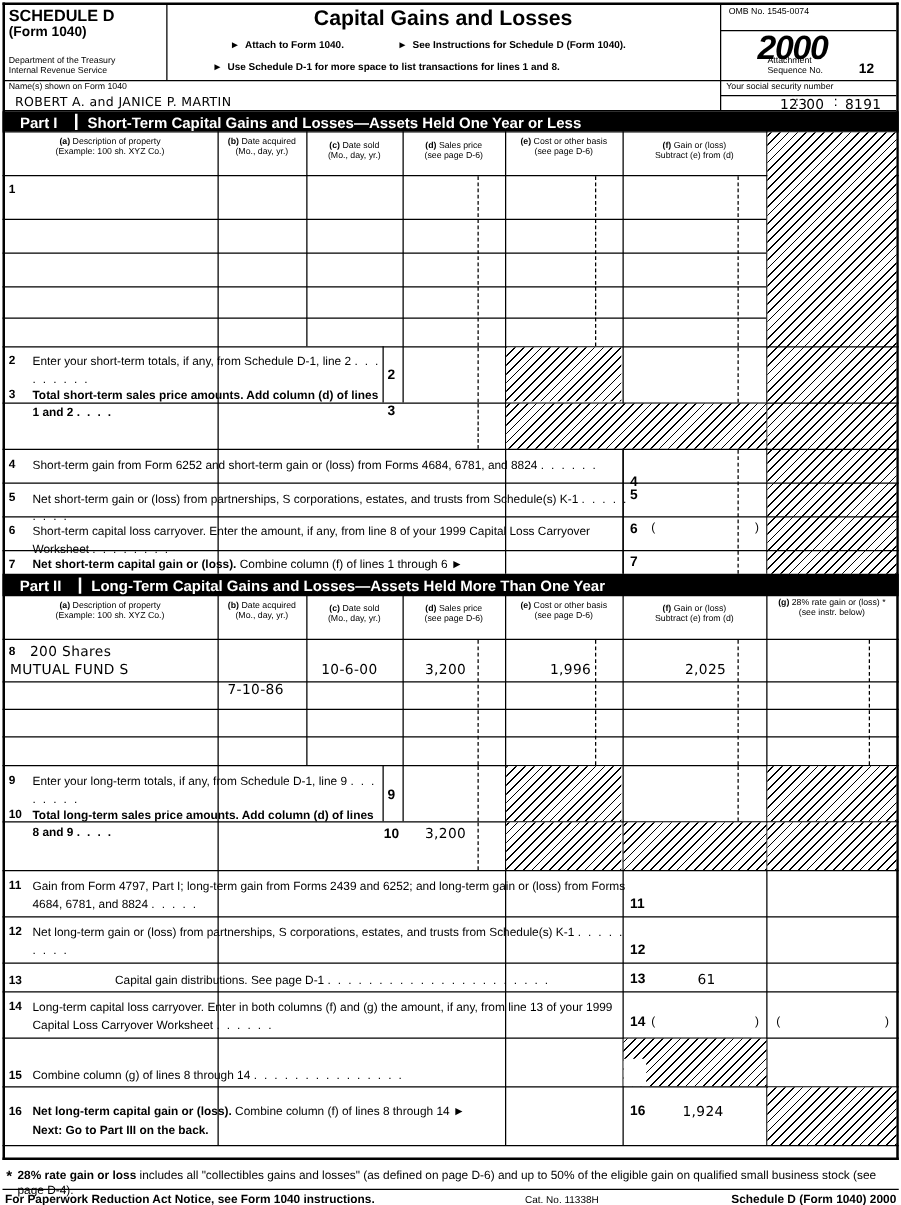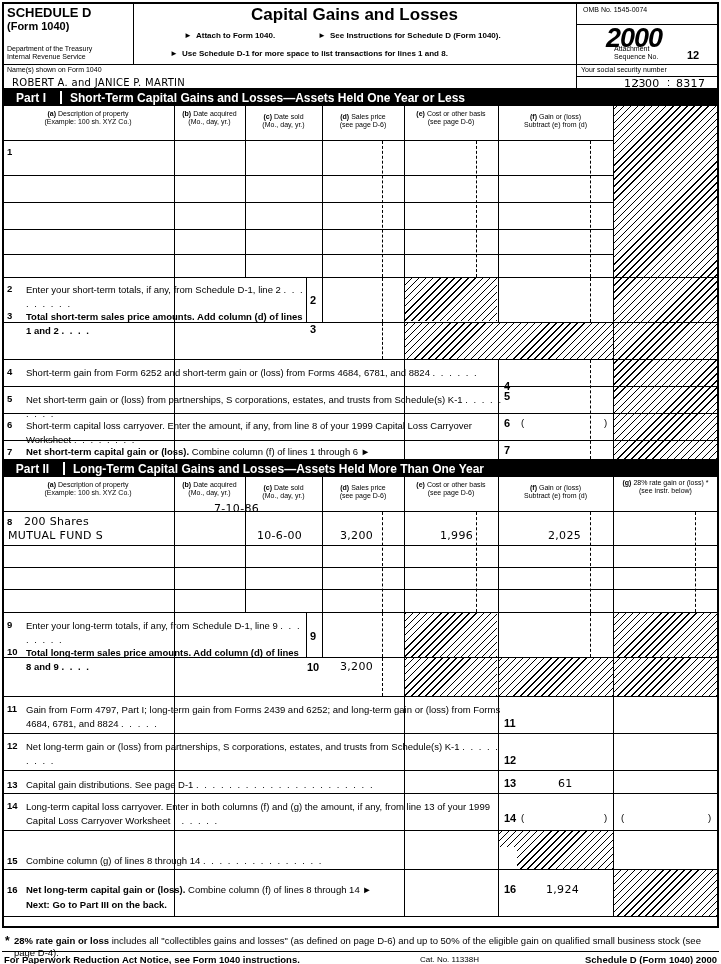--- a/index.html
+++ b/index.html
@@ -107,21 +107,21 @@
   <div class="abs tiny" style="left:614px; top:53px;">Sequence No.</div>
   <div class="abs b" style="left:687px; top:49px; font-size:11px;">12</div>
 
   <div class="abs tiny" style="left:7px; top:66px;">Name(s) shown on Form 1040</div>
   <div class="abs hand" style="left:12px; top:77px; font-size:10px;">ROBERT A. and JANICE P. MARTIN</div>
   <div class="abs tiny" style="left:581px; top:66px;">Your social security number</div>
   <div class="abs hand" style="left:604px; top:77px;margin-left:20px;">123</div>
   <div class="abs" style="left:636px; top:76px; font-size:11px;">:</div>
   <div class="abs hand" style="left:645px; top:77px;">00</div>
   <div class="abs" style="left:667px; top:76px; font-size:11px;">:</div>
-  <div class="abs hand" style="left:676px; top:77px;">8317</div>
+  <div class="abs hand" style="left:676px; top:77px;">8191</div>
 
   <div class="abs" style="left:2px; top:89px; width:717px; height:16px; background:#000;"></div>
   <div class="abs partbox" style="left:5px; top:91px; width:52px; font-size:12px; color:#fff;">Part I</div>
   <div class="abs" style="left:60px; top:91px; width:2px; height:13px; background:#fff;"></div>
   <div class="abs b" style="left:70px; top:91px; font-size:12px; color:#fff;">Short-Term Capital Gains and Losses—Assets Held One Year or Less</div>
 
   <div class="ln hl" style="left:2px; top:105px; width:717px;"></div>
   <div class="ln hl" style="left:2px; top:140px; width:717px;"></div>
 
   <div class="ln vl" style="left:174px; top:105px; height:354px;"></div>
@@ -284,21 +284,21 @@
   </div>
   <div class="abs c tiny lbl" style="left:615px; top:479px; width:101px;">
     <span class="b">(g)</span>
     <span>28% rate gain or (loss) *</span><br>
     <span>(see instr. below)</span>
   </div>
 
   <div class="abs b md" style="left:7px; top:516px;">8</div>
   <div class="abs hand" style="left:24px; top:515px;">200 Shares</div>
   <div class="abs hand" style="left:8px; top:529px;">MUTUAL FUND S</div>
-  <div class="abs hand" style="left:182px; top:502px;margin-left:32px;">7-10-86</div>
+  <div class="abs hand" style="left:182px; top:545px;">7-10-86</div>
   <div class="abs hand" style="left:257px; top:529px;">10-6-00</div>
   <div class="abs hand" style="left:340px; top:529px;">3,200</div>
   <div class="abs hand" style="left:440px; top:529px;">1,996</div>
   <div class="abs hand" style="left:548px; top:529px;">2,025</div>
 
   <div class="ln hl" style="left:2px; top:545px; width:717px;"></div>
   <div class="ln hl" style="left:2px; top:567px; width:717px;"></div>
   <div class="ln hl" style="left:2px; top:589px; width:717px;"></div>
   <div class="ln hl" style="left:2px; top:612px; width:717px;"></div>
 
@@ -339,21 +339,21 @@
 
   <div class="abs b md" style="left:7px; top:740px;">12</div>
   <div class="abs rowlabel" style="left:26px; top:740px; width:480px; line-height:1.45;">
     <span>Net long-term gain or (loss) from partnerships, S corporations, estates, and trusts from Schedule(s) K-1</span>
     <span class="dots"> . . . . . . . . .</span>
   </div>
   <div class="abs numbox" style="left:504px; top:754px;">12</div>
   <div class="ln hl" style="left:2px; top:770px; width:717px;"></div>
 
   <div class="abs b md" style="left:7px; top:779px;">13</div>
-  <div class="abs rowlabel" style="left:26px; top:779px; width:480px;">
+  <div class="abs rowlabel" style="left:26px; top:779px; width:480px;text-align:center;">
     <span>Capital gain distributions. See page D-1</span>
     <span class="dots"> . . . . . . . . . . . . . . . . . . . . . .</span>
   </div>
   <div class="abs numbox" style="left:504px; top:777px;">13</div>
   <div class="abs hand" style="left:558px; top:777px;">61</div>
   <div class="ln hl" style="left:2px; top:793px; width:717px;"></div>
 
   <div class="abs b md" style="left:7px; top:800px;">14</div>
   <div class="abs rowlabel" style="left:26px; top:800px; width:480px; line-height:1.45;">
     <span>Long-term capital loss carryover. Enter in both columns (f) and (g) the amount, if any, from line 13 of your 1999 Capital Loss Carryover Worksheet</span>

